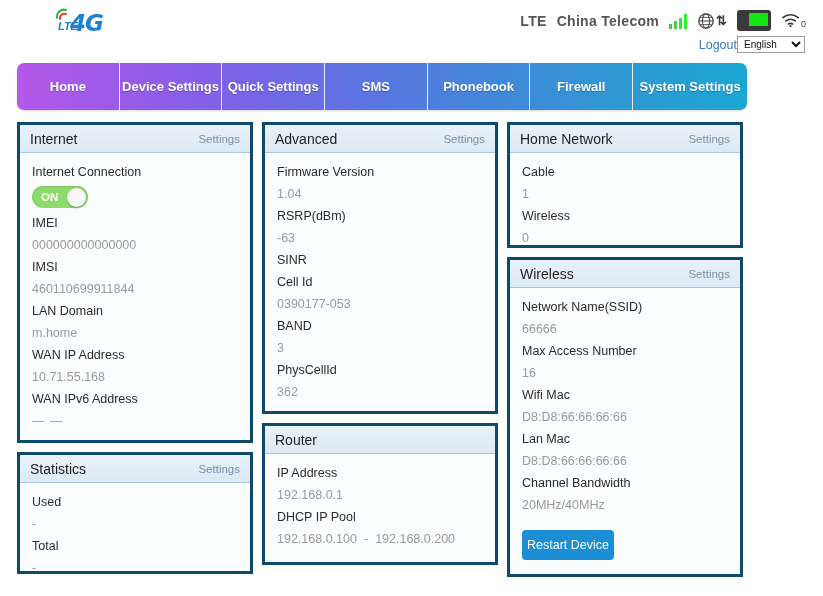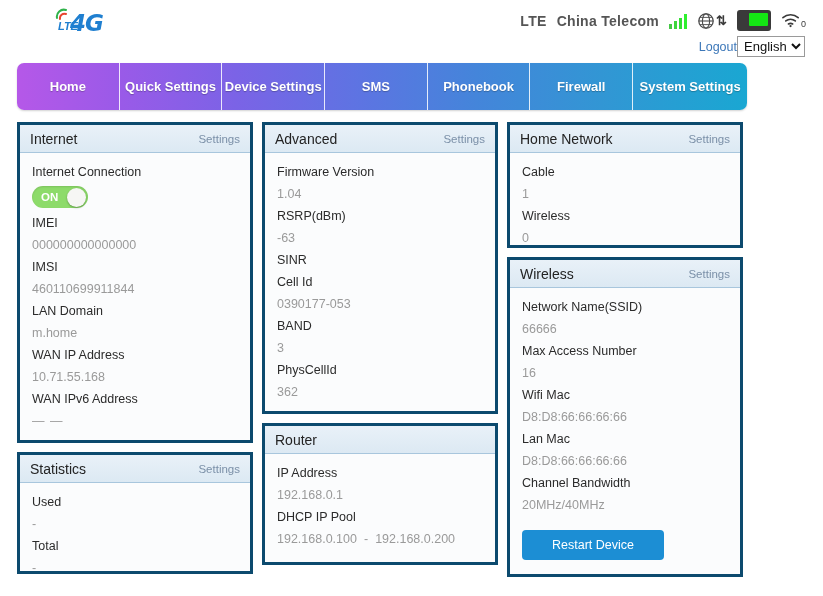--- a/index.html
+++ b/index.html
@@ -119,21 +119,21 @@
     align-items: center;
   }
   .logout {
     font-size: 12.5px;
     color: #3c77b8;
     text-decoration: none;
     cursor: pointer;
   }
   .lang-select {
     font-family: "Liberation Sans", sans-serif;
-    font-size: 13px;
+    font-size: 10px;
     padding: 1px 2px;
     border: 1px solid #9a9a9a;
     background: #ffffff;
     color: #111;
     width: 68px;
   }
 
   
   .nav {
     position: absolute;
@@ -246,21 +246,21 @@
   }
 
   .restart-btn {
     margin-top: 14px;
     background: #1c8ed4;
     color: #ffffff;
     border: none;
     border-radius: 4px;
     font-family: "Liberation Sans", sans-serif;
     font-size: 12.5px;
-    padding: 8px 30px;
+    padding: 8px 5px;
     cursor: pointer;
   }
 
   
   .p-internet   .panel-body { padding-bottom: 8px; }
   .p-statistics .panel-body { height: 88px; box-sizing: border-box; }
   .p-advanced   .panel-body { padding-bottom: 8px; }
   .p-router     .panel-body { padding-bottom: 12px; }
   .p-homenet    .panel-body { height: 92px; box-sizing: border-box; }
   .p-wireless   .panel-body { padding-bottom: 14px; }
@@ -319,22 +319,22 @@
   <div class="sub-row">
     <a class="logout" href="#">Logout</a>
     <select class="lang-select">
       <option>English</option>
     </select>
   </div>
 </div>
 
 <div class="nav">
   <div class="tab">Home</div>
+  <div class="tab">Device Settings</div>
   <div class="tab">Quick Settings</div>
-  <div class="tab">Device Settings</div>
   <div class="tab">SMS</div>
   <div class="tab">Phonebook</div>
   <div class="tab">Firewall</div>
   <div class="tab wide">System Settings</div>
 </div>
 
 <div class="columns">
 
   <div class="col">
 

